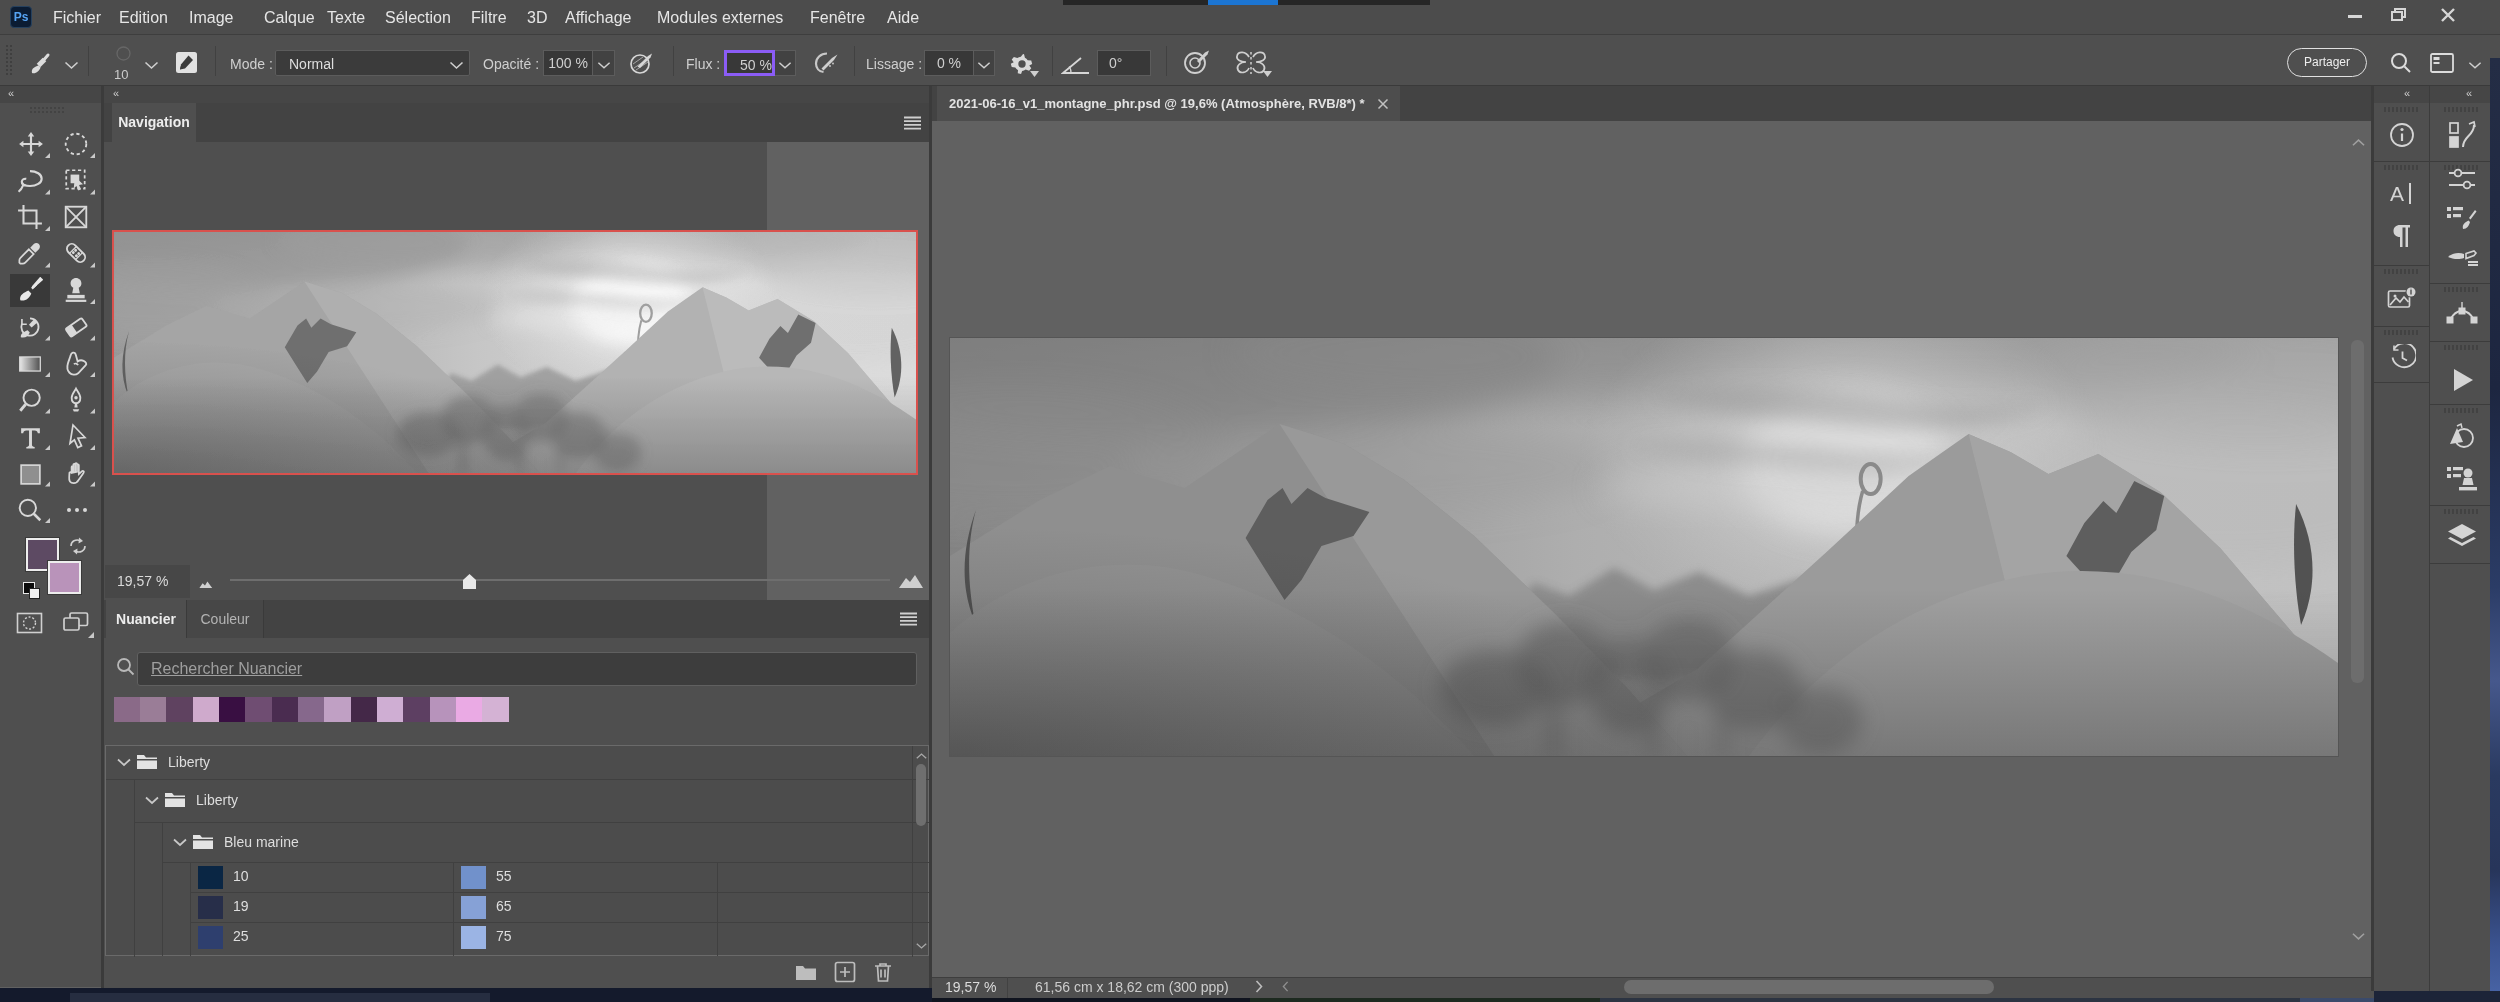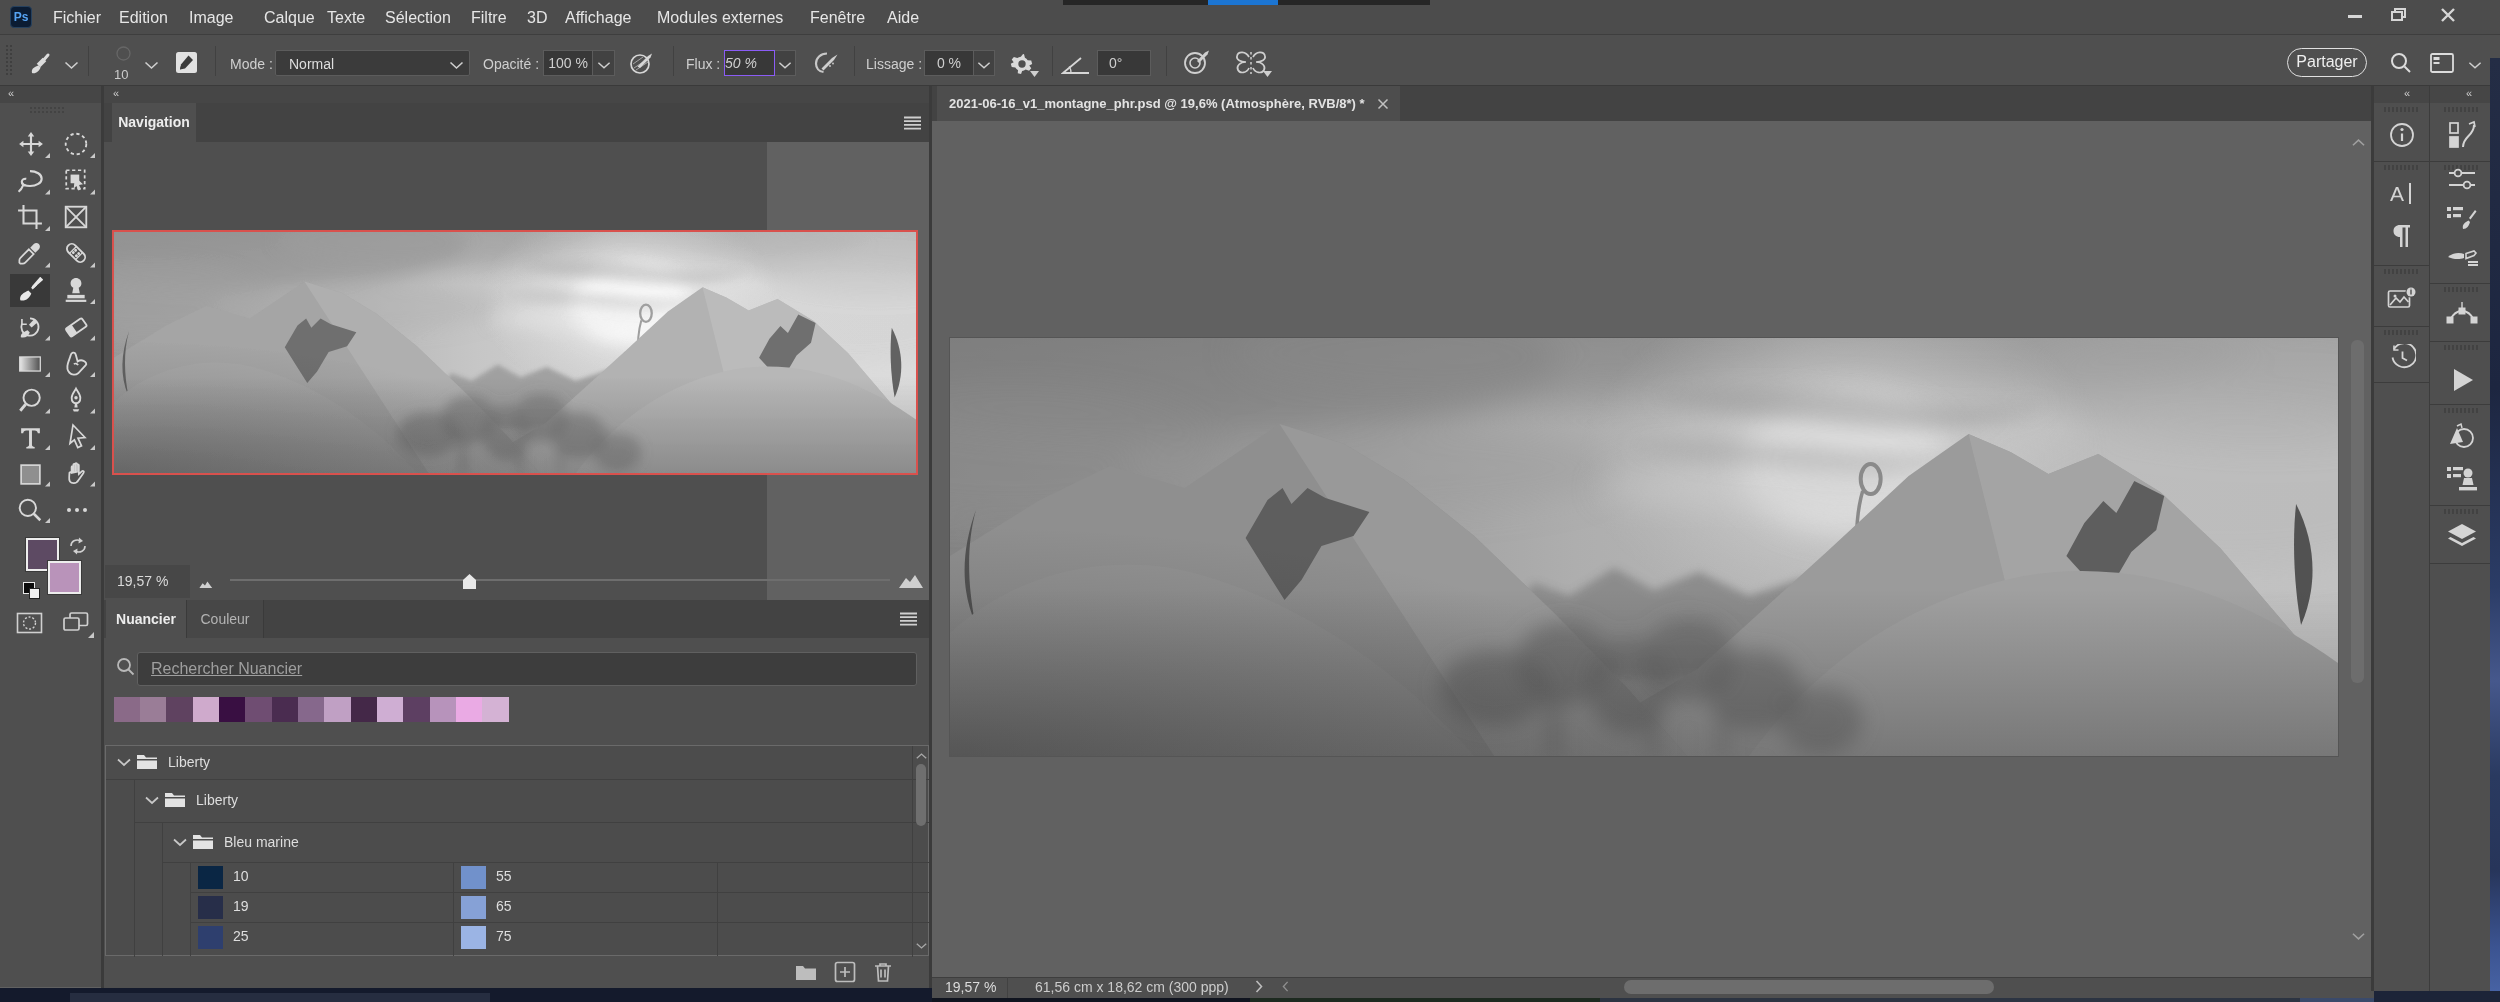--- a/index.html
+++ b/index.html
@@ -108,21 +108,21 @@
         <path d="M1.5 1.5 L7.5 7 L13.5 1.5"></path>
       </svg>
 
     <svg class="abs" style="left:629px;top:16px;" width="28" height="24" viewBox="0 0 28 24" fill="none" stroke="#d6d6d6">
       <circle cx="11" cy="13" r="9" stroke-width="1.7"></circle>
       <path d="M5 17 L17 9 M7 19 L19 11 M4 13 L14 6" stroke-width="0.8" opacity="0.8"></path>
       <path d="M8.5 15.5 L19 5 L23 2.5 L21.5 6.5 L11 17 Z" fill="#d6d6d6" stroke="none"></path>
     </svg>
     <div class="abs" style="left:673px;top:11px;width:1px;height:30px;background:#414141;"></div>
     <span class="abs" style="left:686px;top:21px;">Flux :</span>
-    <div class="abs" style="left:724px;top:15px;width:51px;height:26px;background:#383838;border:1px solid #8b5cf6;text-align:left;line-height:25px;font-size:14px;font-style:italic;">50 %</div>
+    <div class="abs" style="left:724px;top:15px;width:51px;height:26px;background:#383838;border:3px solid #8b5cf6;text-align:right;line-height:25px;font-size:14px;">50 %</div>
     <div class="abs" style="left:775px;top:15px;width:21px;height:26px;background:#424242;border:1px solid #5c5c5c;border-left:none;"></div>
     <svg class="abs" style="left:778px;top:26px;" width="14" height="9" viewBox="0 0 15 9" fill="none" stroke="#cfcfcf" stroke-width="1.6">
         <path d="M1.5 1.5 L7.5 7 L13.5 1.5"></path>
       </svg>
 
     <svg class="abs" style="left:813px;top:15px;" width="28" height="26" viewBox="0 0 28 26" fill="none" stroke="#cfcfcf">
       <path d="M14 3.5 C7.5 3.5 3 8 3 13.5 C3 18 6 21.5 10.5 22" stroke-width="2.2" opacity="0.95"></path>
       <path d="M8.5 18.5 L19 8 L24.5 4.5 L21 10 L10.5 20.5 Z" fill="#cfcfcf" stroke="none"></path>
       <circle cx="17" cy="16" r="0.9" fill="#cfcfcf" stroke="none"></circle>
       <circle cx="20" cy="13.5" r="0.9" fill="#cfcfcf" stroke="none"></circle>
@@ -159,21 +159,21 @@
 
     <svg class="abs" style="left:1234px;top:14px;" width="34" height="28" viewBox="0 0 34 28" fill="none" stroke="#cfcfcf" stroke-width="1.7">
       <path d="M15 8 C12 2 4 2 3 7 C2 11 7 13 12 13 C6 13 2 17 4 21 C6 25 13 24 15 19"></path>
       <path d="M19 8 C22 2 30 2 31 7 C32 11 27 13 22 13 C28 13 32 17 30 21 C28 25 21 24 19 19"></path>
       <path d="M17 3 V25" stroke-dasharray="2.5 2.5" stroke-width="1.5"></path>
     </svg>
     <svg class="abs" style="left:1263px;top:36px;" width="9" height="6" viewBox="0 0 9 6" fill="#cfcfcf">
         <path d="M0 0 H9 L4.5 6 Z"></path>
       </svg>
 
-    <div class="abs" style="left:2287px;top:13px;width:80px;height:29px;border:1.5px solid #e0e0e0;border-radius:15px;color:#eeeeee;font-size:16px;text-align:center;line-height:26px;">Partager</div>
+    <div class="abs" style="left:2287px;top:13px;width:80px;height:29px;border:1.5px solid #e0e0e0;border-radius:15px;color:#eeeeee;font-size:12px;text-align:center;line-height:26px;">Partager</div>
     <svg class="abs" style="left:2390px;top:17px;" width="22" height="22" viewBox="0 0 22 22" fill="none" stroke="#dcdcdc" stroke-width="2">
         <circle cx="9" cy="9" r="7"></circle>
         <path d="M14.5 14.5 L20 20"></path>
       </svg>
     <svg class="abs" style="left:2430px;top:18px;" width="24" height="20" viewBox="0 0 24 20" fill="none" stroke="#dcdcdc" stroke-width="1.8">
       <rect x="1" y="1" width="22" height="18" rx="1.5"></rect>
       <rect x="3.5" y="4" width="6" height="3" fill="#dcdcdc" stroke="none"></rect>
       <rect x="3.5" y="9" width="6" height="2" fill="#dcdcdc" stroke="none"></rect>
     </svg>
     <svg class="abs" style="left:2468px;top:26px;" width="14" height="9" viewBox="0 0 15 9" fill="none" stroke="#cfcfcf" stroke-width="1.6">

